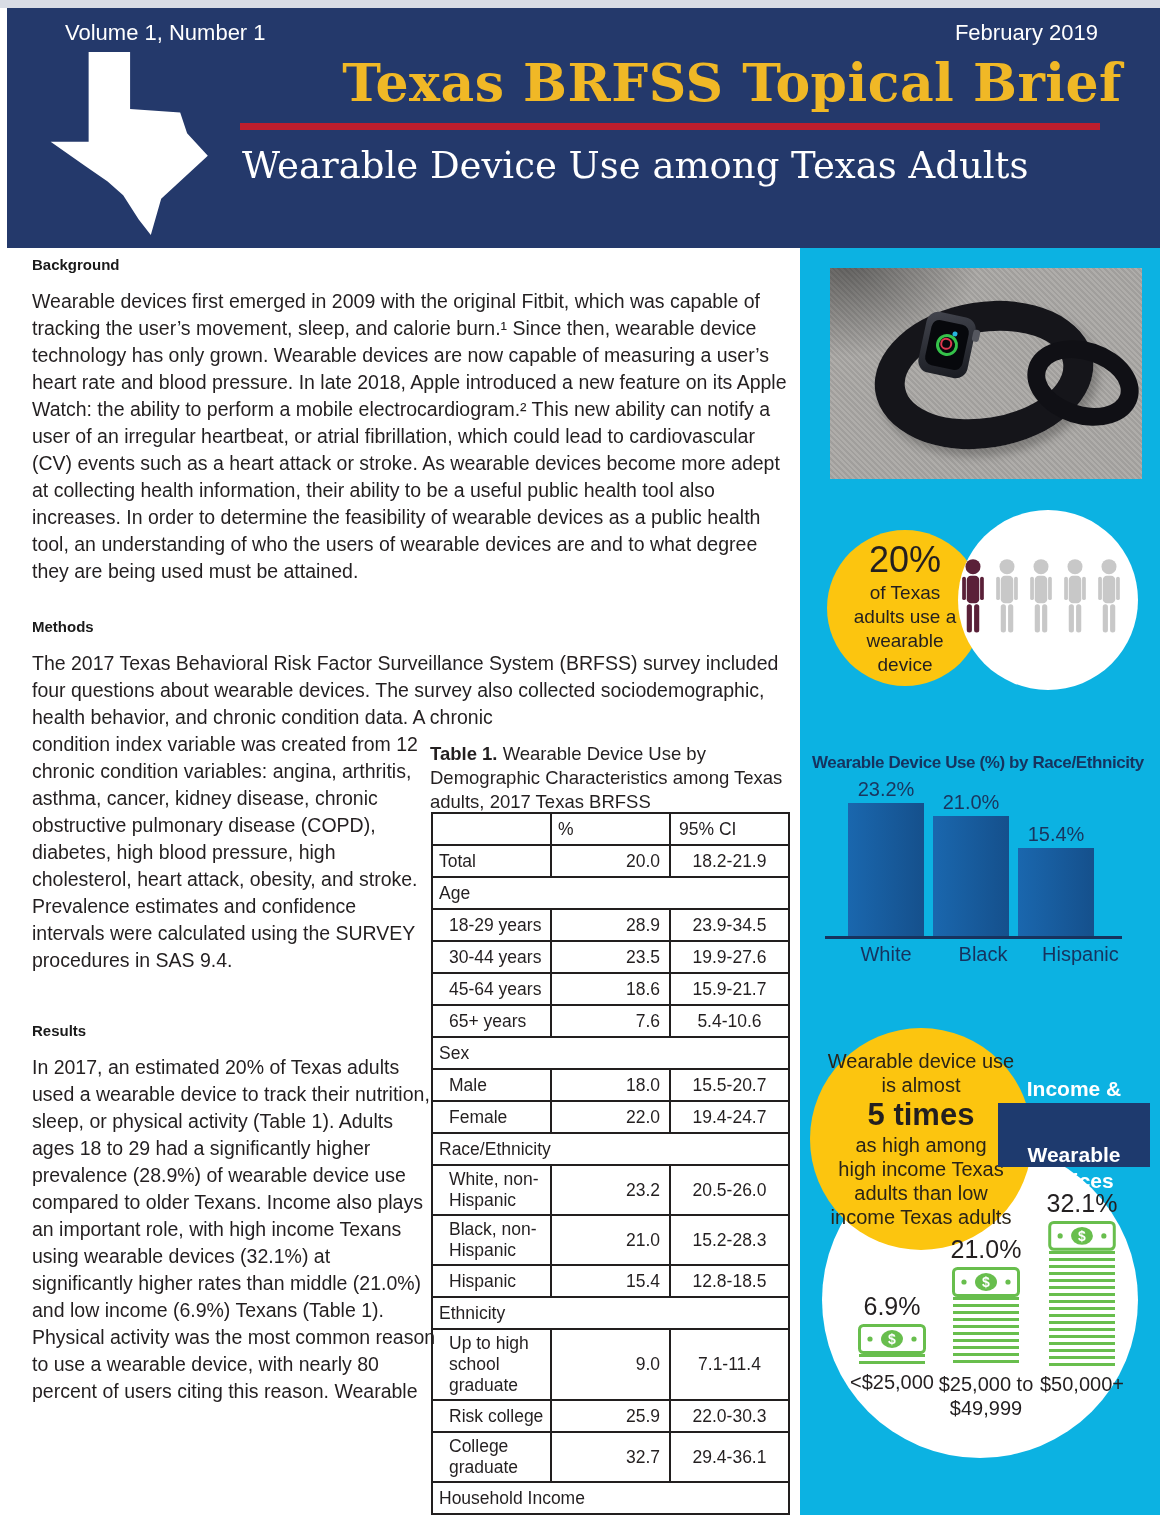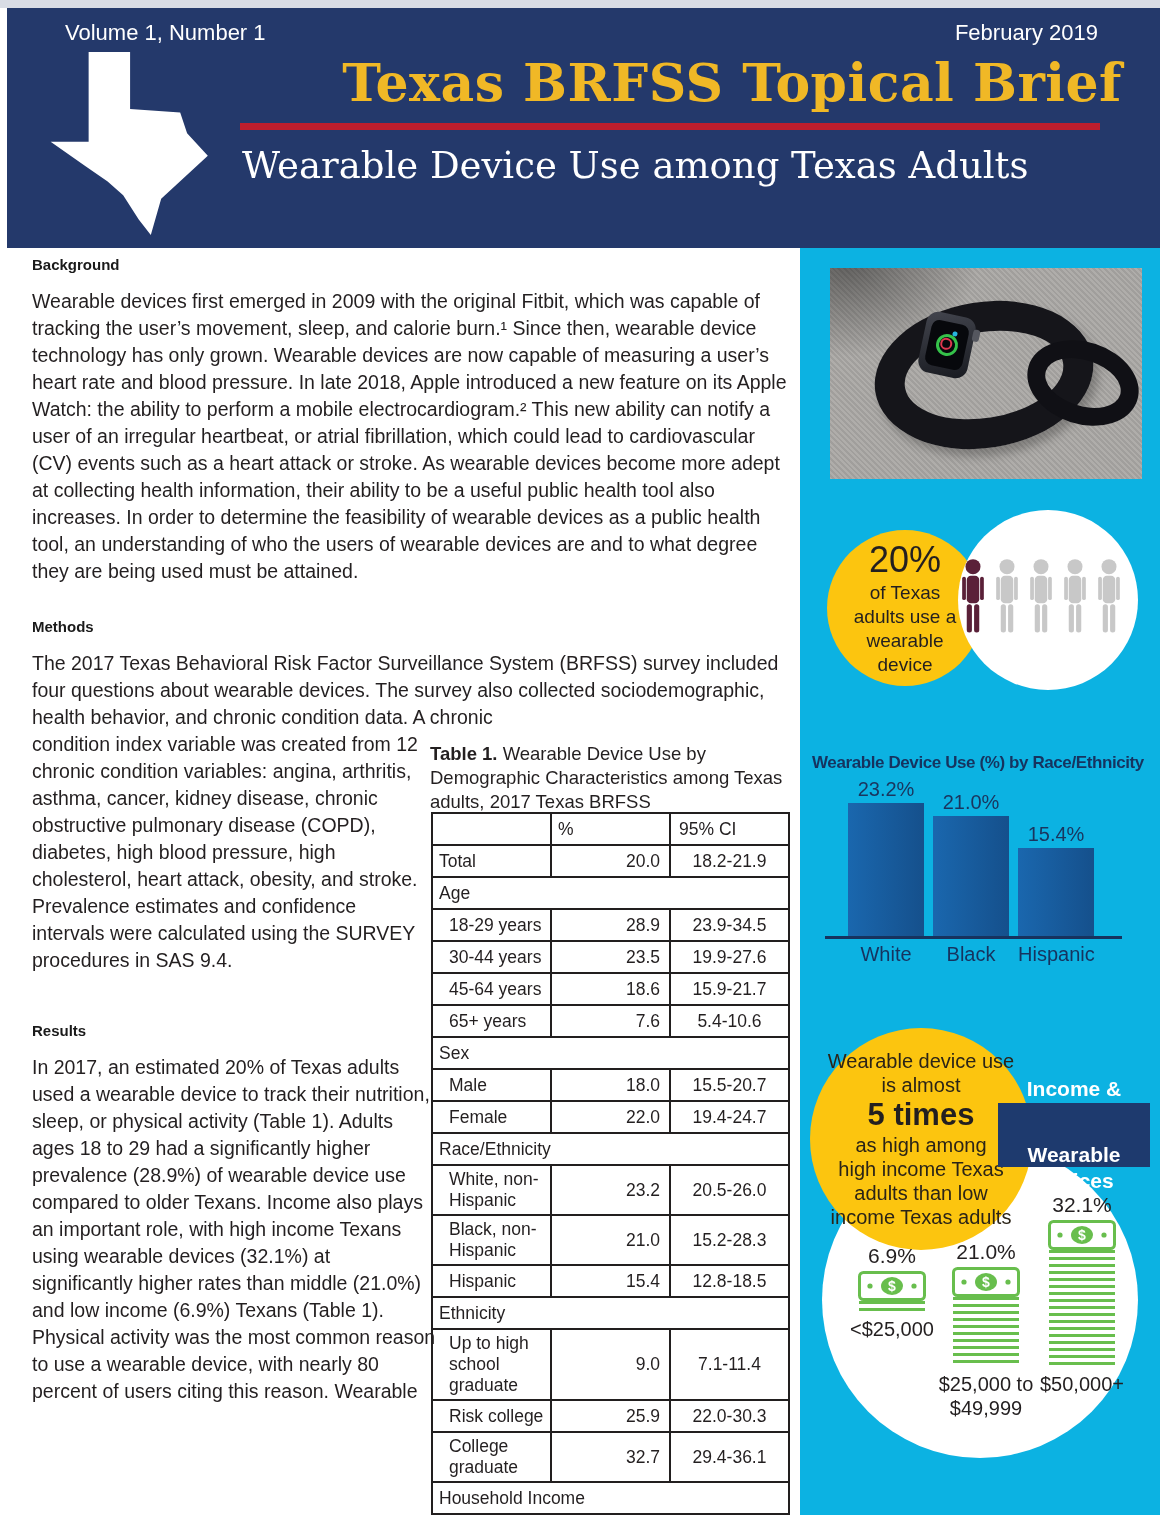--- a/index.html
+++ b/index.html
@@ -62,35 +62,35 @@
   .people svg{display:block;}
   
   .chart-title{position:absolute;left:12px;top:505px;width:348px;font-size:17px;font-weight:bold;
         color:#16335f;letter-spacing:-0.4px;white-space:nowrap;}
   .bars{position:absolute;left:48px;top:540px;width:280px;height:148px;display:flex;
         align-items:flex-end;gap:9px;}
   .bar-col{width:76px;display:flex;flex-direction:column;align-items:center;justify-content:flex-end;}
   .bar-val{font-size:20px;color:#1a355e;margin-bottom:2px;}
   .bar{width:76px;background:linear-gradient(to right,#1a67ae,#15508c);}
   .axis{position:absolute;left:25px;top:688px;width:297px;height:3px;background:#16335f;}
-  .bar-cats{position:absolute;left:48px;top:695px;width:280px;display:flex;gap:9px;}
+  .bar-cats{position:absolute;left:48px;top:695px;width:280px;display:flex;gap:21px;}
   .bar-cat{width:76px;text-align:center;font-size:20px;color:#16335f;}
   
   .c-white-money{left:22px;top:894px;width:316px;height:316px;background:#ffffff;z-index:1;}
   .c-yellow5{left:10px;top:780px;width:222px;height:222px;background:#fcc50f;z-index:2;
         display:flex;flex-direction:column;align-items:center;justify-content:center;text-align:center;}
   .c-yellow5 .sm{font-size:20px;line-height:24px;color:#2b2417;}
   .c-yellow5 .big{font-size:31px;font-weight:bold;color:#231f20;line-height:36px;}
   .income-box{position:absolute;left:198px;top:855px;width:152px;height:64px;background:#1e3a6e;z-index:3;
         display:flex;flex-direction:column;align-items:center;justify-content:center;text-align:center;
         font-size:21px;font-weight:bold;color:#ffffff;line-height:26px;gap:40px;}
   
   .money-col{position:absolute;width:100px;z-index:2;display:flex;flex-direction:column;align-items:center;}
   .stack-region{height:178px;display:flex;flex-direction:column;align-items:center;justify-content:flex-end;}
-  .money-pct{font-size:21px;color:#231f20;margin-bottom:3px;}
+  .money-pct{font-size:25px;color:#231f20;margin-bottom:3px;}
   .stripes{width:66px;background:repeating-linear-gradient(to bottom,#68be4d 0 3px,#ffffff 3px 7px);}
   .money-label{margin-top:5px;width:120px;text-align:center;font-size:20px;line-height:24px;color:#231f20;}
 </style>
 </head>
 <body>
 
 <div class="page">
   <div class="top-strip"></div>
 
   <div class="header">
@@ -321,21 +321,21 @@
           <div>income Texas adults</div>
         </div>
     </div>
 
     <div class="income-box">
       <div>Income &amp;</div>
       <div>Wearable Devices</div>
     </div>
 
     <div id="money-root">
-        <div class="money-col" style="left: 42px; top: 886px;">
+        <div class="money-col" style="left: 42px; top: 939px;">
           <div class="stack-region">
             <div class="money-pct">6.9%</div>
             <svg width="68" height="30" viewBox="0 0 68 30">
   <rect x="1.5" y="1.5" width="65" height="27" rx="4" fill="#ffffff" stroke="#68be4d" stroke-width="3"></rect>
   <ellipse cx="34" cy="15" rx="11" ry="9" fill="#68be4d"></ellipse>
   <text x="34" y="20" font-size="14" font-weight="bold" fill="#ffffff" text-anchor="middle" font-family="Liberation Sans,sans-serif">$</text>
   <circle cx="12" cy="15" r="2.6" fill="#68be4d"></circle>
   <circle cx="56" cy="15" r="2.6" fill="#68be4d"></circle>
             </svg>
             <div class="stripes" style="height: 11px;"></div>

